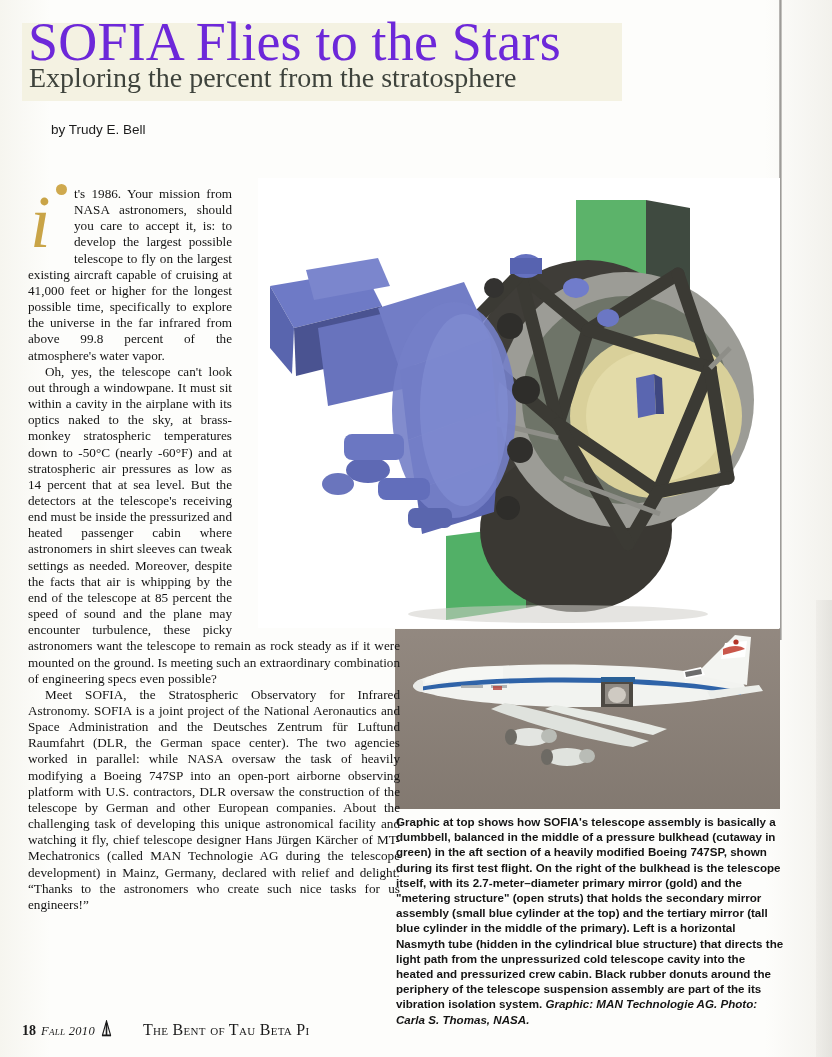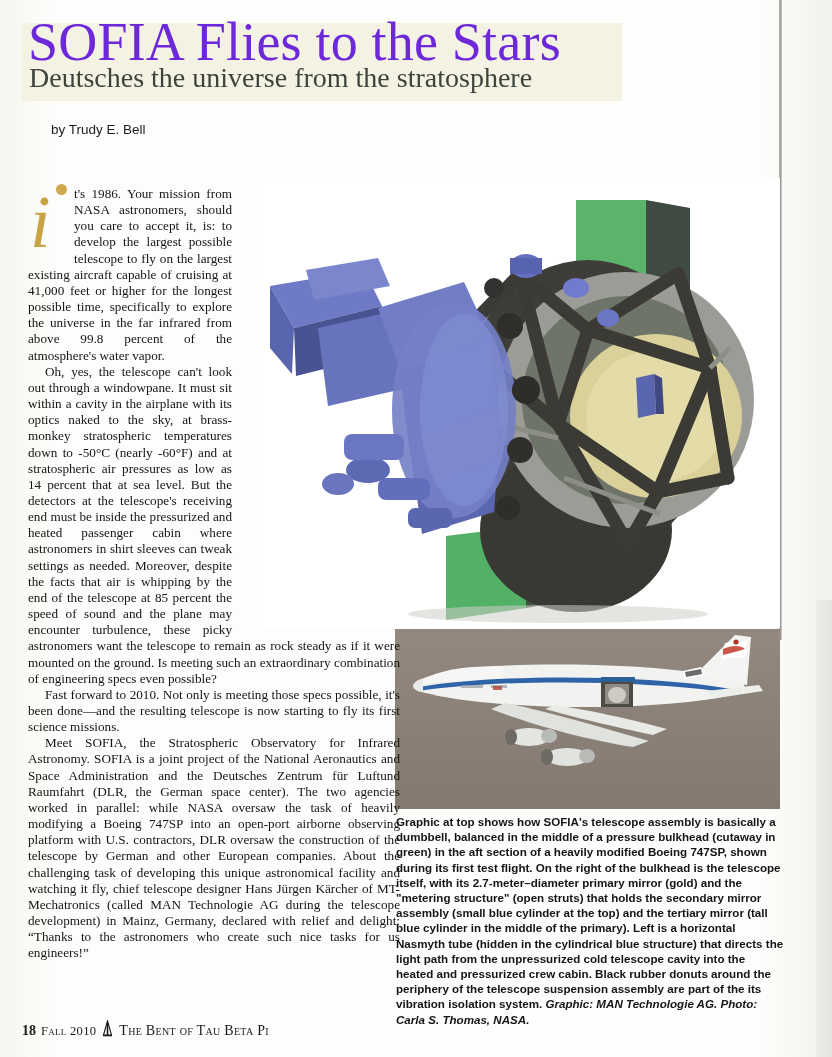--- a/index.html
+++ b/index.html
@@ -102,34 +102,34 @@
   }
   .caption .credit{font-style:italic;}
 
   
   .footer{
     position:absolute;left:22px;top:1018px;
     display:flex;align-items:baseline;gap:5px;
     color:#1a1a1a;
   }
   .pagenum{font-size:14px;font-weight:bold;font-family:"Liberation Serif",serif;}
-  .issue{font-size:12.5px;font-variant:small-caps;letter-spacing:.3px;}
+  .issue{font-size:12.5px;font-style:italic;font-variant:small-caps;letter-spacing:.3px;}
   .bentmark{width:13px;height:17px;display:inline-block;position:relative;top:2px;}
-  .pubname{font-size:14px;font-variant:small-caps;letter-spacing:.3px;}
+  .pubname{font-size:16px;font-variant:small-caps;letter-spacing:.3px;margin-left:25px;}
 </style>
 </head>
 <body>
 
 <div class="paper"></div>
 <div class="scanedge"></div>
 <div class="scanedge2"></div>
 
 <div class="titleband"></div>
 <div class="title">SOFIA Flies to the Stars</div>
-<div class="subtitle">Deutsches the universe from the stratosphere</div>
+<div class="subtitle">Exploring the percent from the stratosphere</div>
 <div class="byline">by Trudy E. Bell</div>
 
 <div class="graphic">
   <svg width="522" height="450" viewBox="0 0 522 450">
     <rect width="522" height="450" fill="#ffffff"></rect>
 
     <polygon points="318,22 388,22 388,120 318,130" fill="#5cb36a"></polygon>
     <polygon points="388,22 432,30 432,128 388,120" fill="#3f4a40"></polygon>
     <polygon points="188,358 268,348 268,430 188,442" fill="#52b067"></polygon>
     <polygon points="268,348 300,344 300,424 268,430" fill="#44523f"></polygon>
@@ -257,21 +257,20 @@
 </div>
 
 <div class="article">
   <div class="gfxspacer"></div>
   <div class="dropwrap">
     <span class="dropdot"></span>
     <span class="dropcap">i</span>
   </div>
   <p class="first">t's 1986. Your mission from NASA astronomers, should you care to accept it, is: to develop the largest possible telescope to fly on the largest existing aircraft capable of cruising at 41,000 feet or higher for the longest possible time, specifically to explore the universe in the far infrared from above 99.8 percent of the atmosphere's water vapor.</p>
   <p>Oh, yes, the telescope can't look out through a windowpane. It must sit within a cavity in the airplane with its optics naked to the sky, at brass-monkey stratospheric temperatures down to -50°C (nearly -60°F) and at stratospheric air pressures as low as 14 percent that at sea level. But the detectors at the telescope's receiving end must be inside the pressurized and heated passenger cabin where astronomers in shirt sleeves can tweak settings as needed. Moreover, despite the facts that air is whipping by the end of the telescope at 85 percent the speed of sound and the plane may encounter turbulence, these picky astronomers want the telescope to remain as rock steady as if it were mounted on the ground. Is meeting such an extraordinary combination of engineering specs even possible?</p>
-  <p>Fast forward to 2010. Not only is meeting those specs possible, it's been done—and the resulting telescope is now starting to fly its first science missions.</p>
   <p>Meet SOFIA, the Stratospheric Observatory for Infrared Astronomy. SOFIA is a joint project of the National Aeronautics and Space Administration and the Deutsches Zentrum für Luftund Raumfahrt (DLR, the German space center). The two agencies worked in parallel: while NASA oversaw the task of heavily modifying a Boeing 747SP into an open-port airborne observing platform with U.S. contractors, DLR oversaw the construction of the telescope by German and other European companies. About the challenging task of developing this unique astronomical facility and watching it fly, chief telescope designer Hans Jürgen Kärcher of MT-Mechatronics (called MAN Technologie AG during the telescope development) in Mainz, Germany, declared with relief and delight: “Thanks to the astronomers who create such nice tasks for us engineers!”</p>
 </div>
 
 <div class="caption"><span>Graphic at top shows how SOFIA's telescope assembly is basically a dumbbell, balanced in the middle of a pressure bulkhead (cutaway in green) in the aft section of a heavily modified Boeing 747SP, shown during its first test flight. On the right of the bulkhead is the telescope itself, with its 2.7-meter–diameter primary mirror (gold) and the "metering structure" (open struts) that holds the secondary mirror assembly (small blue cylinder at the top) and the tertiary mirror (tall blue cylinder in the middle of the primary). Left is a horizontal Nasmyth tube (hidden in the cylindrical blue structure) that directs the light path from the unpressurized cold telescope cavity into the heated and pressurized crew cabin. Black rubber donuts around the periphery of the telescope suspension assembly are part of the its vibration isolation system. </span><span class="credit">Graphic: MAN Technologie AG. Photo: Carla S. Thomas, NASA.</span></div>
 
 <div class="footer">
   <span class="pagenum">18</span>
   <span class="issue">Fall 2010</span>
   <span class="bentmark">
     <svg width="13" height="17" viewBox="0 0 13 17">

